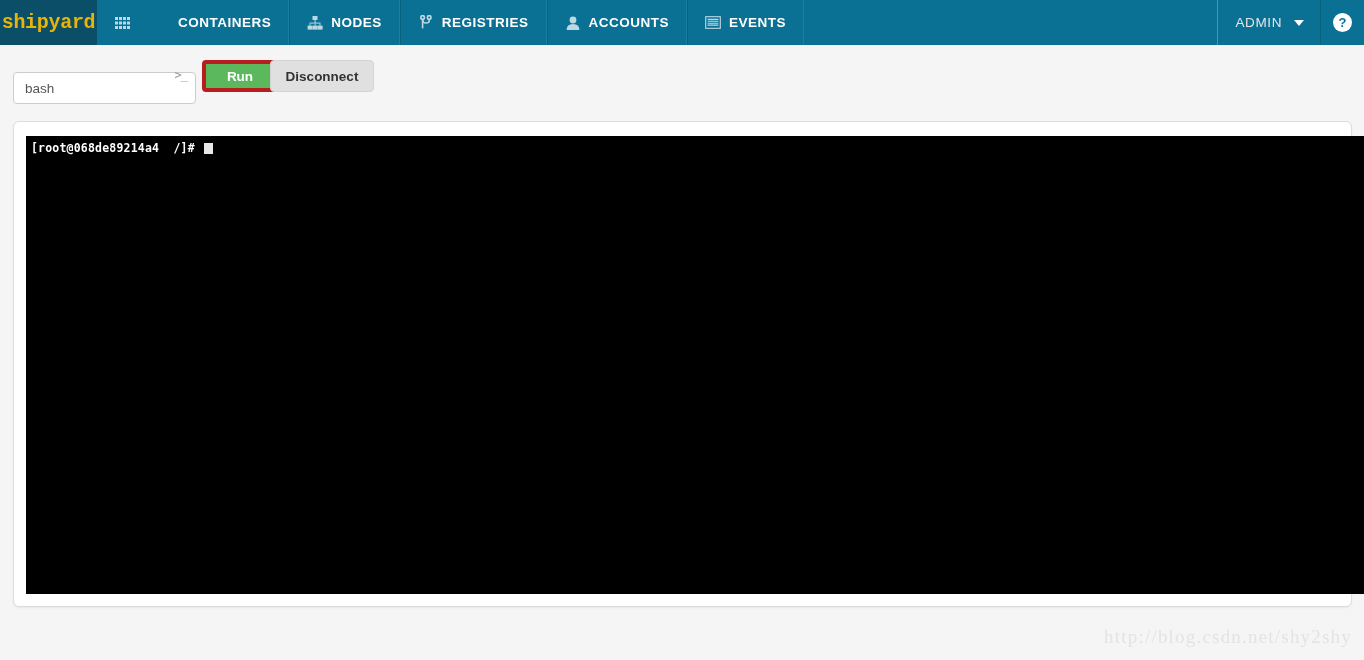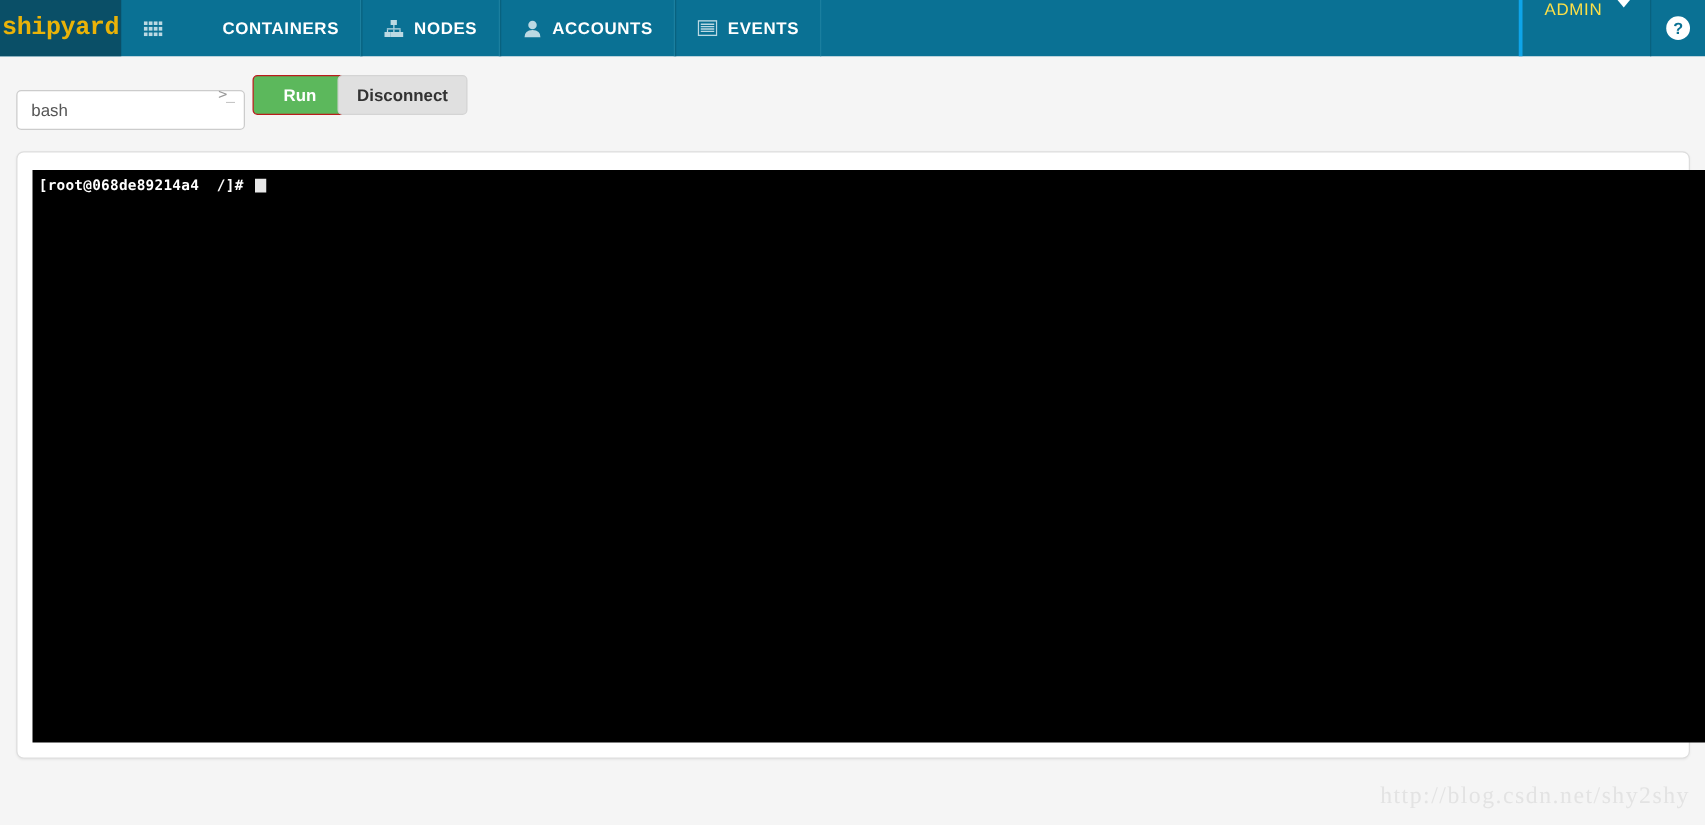--- a/index.html
+++ b/index.html
@@ -52,27 +52,27 @@
     width: 16px; height: 16px;
     color: #bcd9e3;
   }
   .navitem .ico svg { display: block; }
 
   #navright {
     margin-left: auto;
     display: flex; align-items: stretch;
   }
   #adminitem {
-    display: flex; gap: 12px;
+    display: flex; align-items: center; gap: 12px;
     padding: 0 16px 0 18px;
     height: 45px;
-    color: #fde047;
+    color: #e5e5e5;
     font-size: 13.5px;
     letter-spacing: 0.6px;
-    border-left: 3px solid #0ea5e9;
+    border-left: 1px solid #0ea5e9;
     cursor: pointer;
   }
   .caret {
     width: 0; height: 0;
     border-left: 5px solid transparent;
     border-right: 5px solid transparent;
     border-top: 6px solid #ffffff;
   }
   #helpitem {
     display: flex; align-items: center; justify-content: center;
@@ -117,21 +117,21 @@
     font-size: 12px;
     color: #999999;
     font-family: "DejaVu Sans Mono", monospace;
     pointer-events: none;
     letter-spacing: -1px;
   }
   #run-btn {
     position: absolute; left: 202px; top: 15px;
     width: 76px; height: 32px;
     background: #5cb85c;
-    border: 1px solid #b91c1c;
+    border: 4px solid #b91c1c;
     border-radius: 4px;
     color: #ffffff;
     font-size: 13.5px;
     font-weight: bold;
     cursor: pointer;
     font-family: "Liberation Sans", sans-serif;
   }
   #disconnect-btn {
     position: absolute; left: 270px; top: 15px;
     width: 104px; height: 32px;
@@ -238,20 +238,31 @@
           <rect x="7.6" y="7.6" width="1" height="2"></rect>
           <rect x="12.5" y="7.6" width="1" height="2"></rect>
           <rect x="0.6" y="9.6" width="5" height="4"></rect>
           <rect x="5.6" y="9.6" width="5" height="4"></rect>
           <rect x="10.6" y="9.6" width="5" height="4"></rect>
         </svg>
       </span>
       <span>NODES</span>
     </div>
 
+    <div class="navitem">
+      <span class="ico">
+        <svg width="12" height="15" viewBox="0 0 12 15" fill="none" stroke="currentColor" stroke-width="1.6">
+          <circle cx="2.6" cy="2.4" r="1.8"></circle>
+          <circle cx="9.2" cy="2.4" r="1.8"></circle>
+          <path d="M9.2 4.4 V6 Q9.2 8 6 8 Q2.6 8 2.6 4.4"></path>
+          <path d="M2.6 4.4 V13.4"></path>
+        </svg>
+      </span>
+      <span>REGISTRIES</span>
+    </div>
 
     <div class="navitem">
       <span class="ico">
         <svg width="14" height="14" viewBox="0 0 14 14" fill="currentColor">
           <circle cx="7" cy="4" r="3.4"></circle>
           <path d="M0.6 14 Q0.6 8 7 8 Q13.4 8 13.4 14 Z"></path>
         </svg>
       </span>
       <span>ACCOUNTS</span>
     </div>

